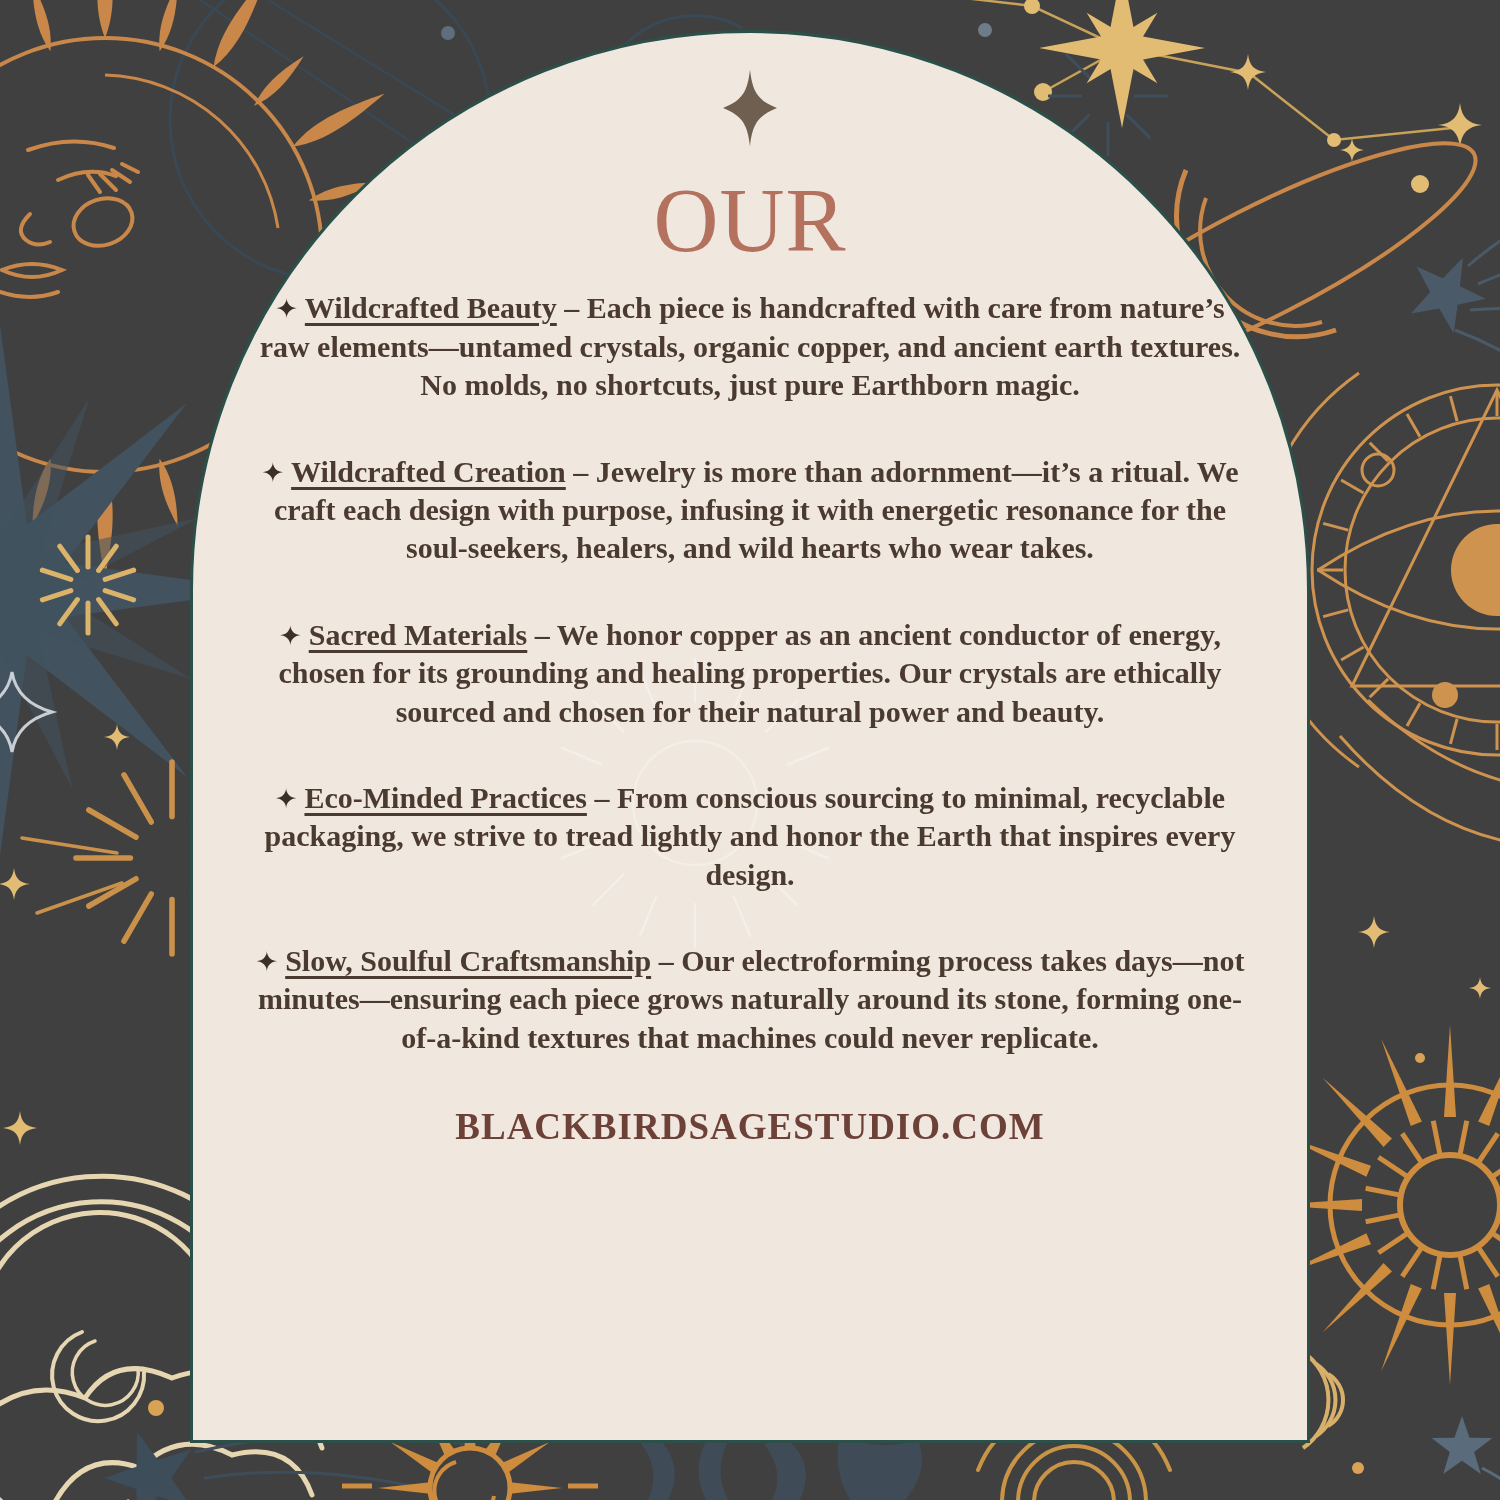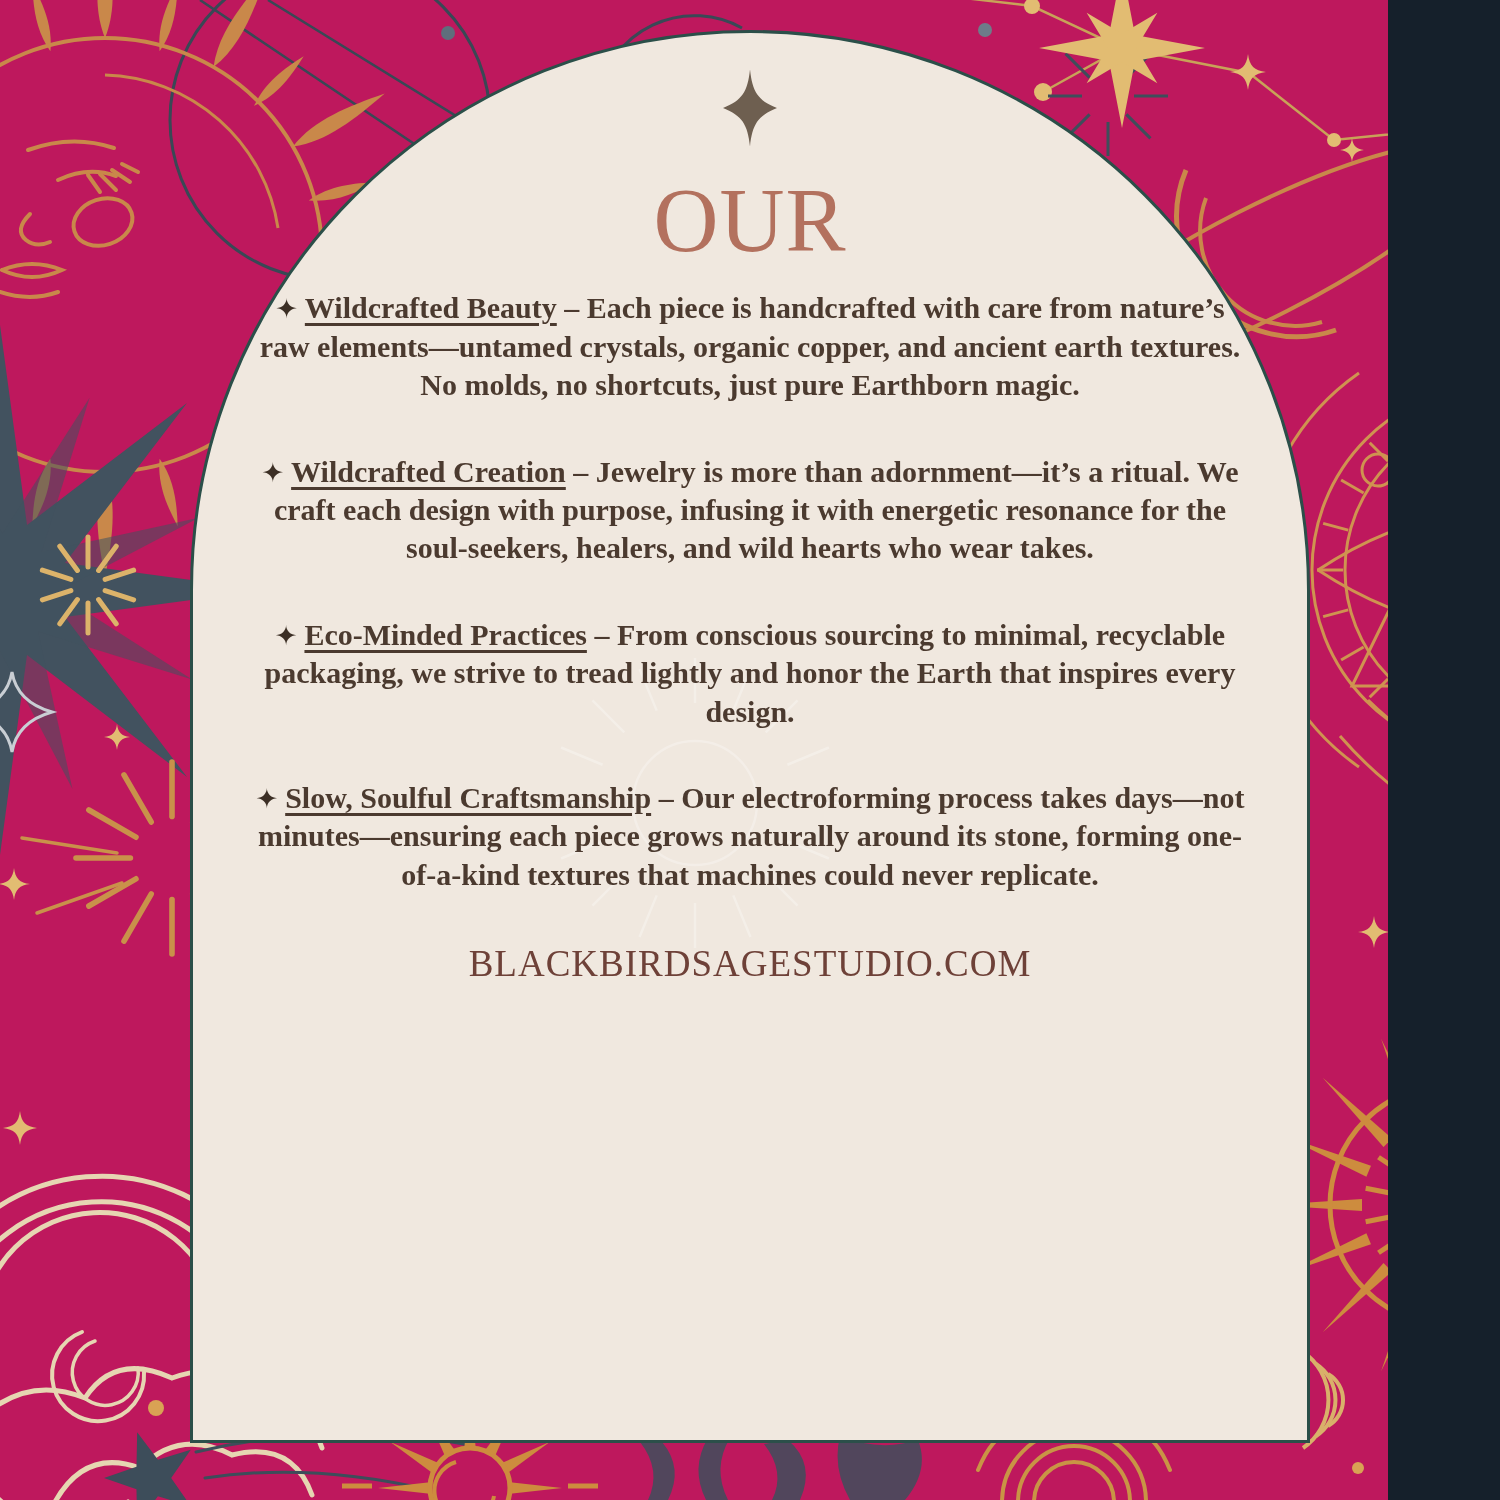--- a/index.html
+++ b/index.html
@@ -1,34 +1,34 @@
 <!DOCTYPE html>
 <html><head>
 <meta charset="utf-8">
 <style>
   html,body{margin:0;padding:0;background:#15202b;}
-  .stage{position:relative;width:1388px;height:1500px;overflow:hidden;background:#be185d;
+  .stage{position:relative;width:1500px;height:1500px;overflow:hidden;background:#404040;
          font-family:"Liberation Serif",serif;}
   .bg-art{position:absolute;inset:0;z-index:0;}
   
   .panel{position:absolute;left:190px;top:30px;width:1120px;height:1413px;box-sizing:border-box;
          background:#f0e8df;border:3px solid #2b4f49;border-radius:562px 562px 0 0;
          z-index:2;text-align:center;}
   .panel .watermark{position:absolute;left:332px;top:600px;width:340px;height:340px;
          opacity:.55;pointer-events:none;}
   .panel-content{position:relative;z-index:1;}
   .sparkle{display:block;margin:36px auto 0;}
   h1.title{margin:22px 0 0;font-weight:400;font-size:90px;line-height:1.16;letter-spacing:1px;
            color:#b3715e;}
   h1.title span{display:block;}
   .values{width:1000px;margin:16px auto 9px;}
   .value{margin:0 0 48px;font-size:30px;line-height:1.28;font-weight:700;color:#4b3a2f;}
   .value .bullet{font-family:"DejaVu Sans",sans-serif;font-size:27px;color:#3c2f25;margin-right:7px;}
   .value .heading{text-decoration:underline;text-underline-offset:5px;text-decoration-thickness:2.5px;}
-  .website{margin-top:24px;font-size:37px;letter-spacing:1px;color:#6e4138;font-weight:400;}
+  .website{margin-top:24px;font-size:37px;letter-spacing:1px;color:#6e4138;font-weight:700;}
 </style>
 </head>
 <body>
 
 <div class="stage">
 
   <svg class="bg-art" viewBox="0 0 1500 1500" width="1500" height="1500" aria-hidden="true">
     <defs>
       <path id="spark4" d="M0,-20 C1.5,-7 7,-1.5 20,0 C7,1.5 1.5,7 0,20 C-1.5,7 -7,1.5 -20,0 C-7,-1.5 -1.5,-7 0,-20 Z"></path>
       <path id="star5" d="M0,-40 L9.4,-12.9 L38,-12.4 L15.2,4.9 L23.5,32.4 L0,16 L-23.5,32.4 L-15.2,4.9 L-38,-12.4 L-9.4,-12.9 Z"></path>
@@ -338,20 +338,21 @@
 
       <h1 class="title">
         <span>OUR</span>
       </h1>
 
       <div class="values" id="values-list">
   <p class="value"><span class="bullet">✦</span><span class="heading">Wildcrafted Beauty</span><span class="dash"> – </span><span class="body-text">Each piece is handcrafted with care from nature’s raw elements—untamed crystals, organic copper, and ancient earth textures. No molds, no shortcuts, just pure Earthborn magic.</span></p>
 
   <p class="value"><span class="bullet">✦</span><span class="heading">Wildcrafted Creation</span><span class="dash"> – </span><span class="body-text">Jewelry is more than adornment—it’s a ritual. We craft each design with purpose, infusing it with energetic resonance for the soul-seekers, healers, and wild hearts who wear takes.</span></p>
 
+  <p class="value"><span class="bullet">✦</span><span class="heading">Sacred Materials</span><span class="dash"> – </span><span class="body-text">We honor copper as an ancient conductor of energy, chosen for its grounding and healing properties. Our crystals are ethically sourced and chosen for their natural power and beauty.</span></p>
 
   <p class="value"><span class="bullet">✦</span><span class="heading">Eco-Minded Practices</span><span class="dash"> – </span><span class="body-text">From conscious sourcing to minimal, recyclable packaging, we strive to tread lightly and honor the Earth that inspires every design.</span></p>
 
   <p class="value"><span class="bullet">✦</span><span class="heading">Slow, Soulful Craftsmanship</span><span class="dash"> – </span><span class="body-text">Our electroforming process takes days—not minutes—ensuring each piece grows naturally around its stone, forming one-of-a-kind textures that machines could never replicate.</span></p>
 </div>
 
       <div class="website">BLACKBIRDSAGESTUDIO.COM</div>
     </div>
   </div>
 

